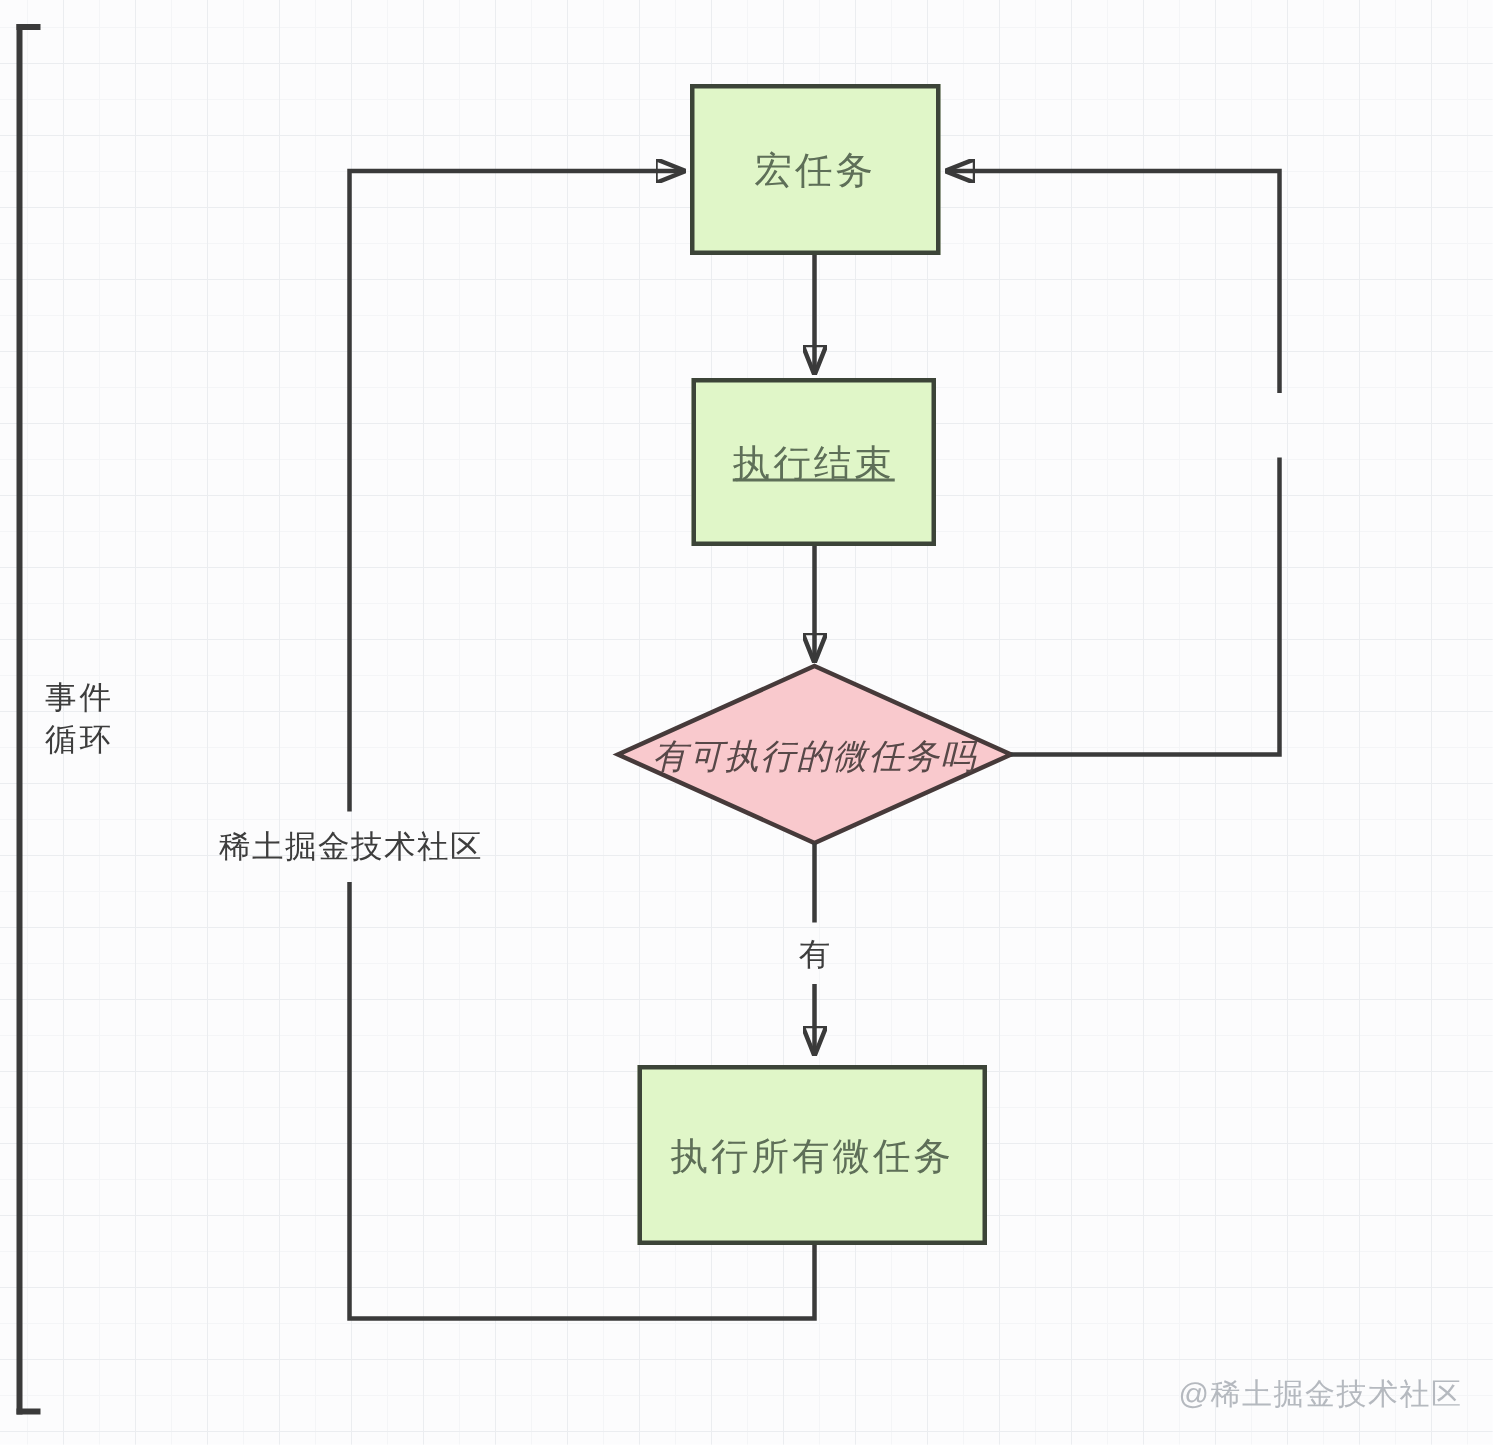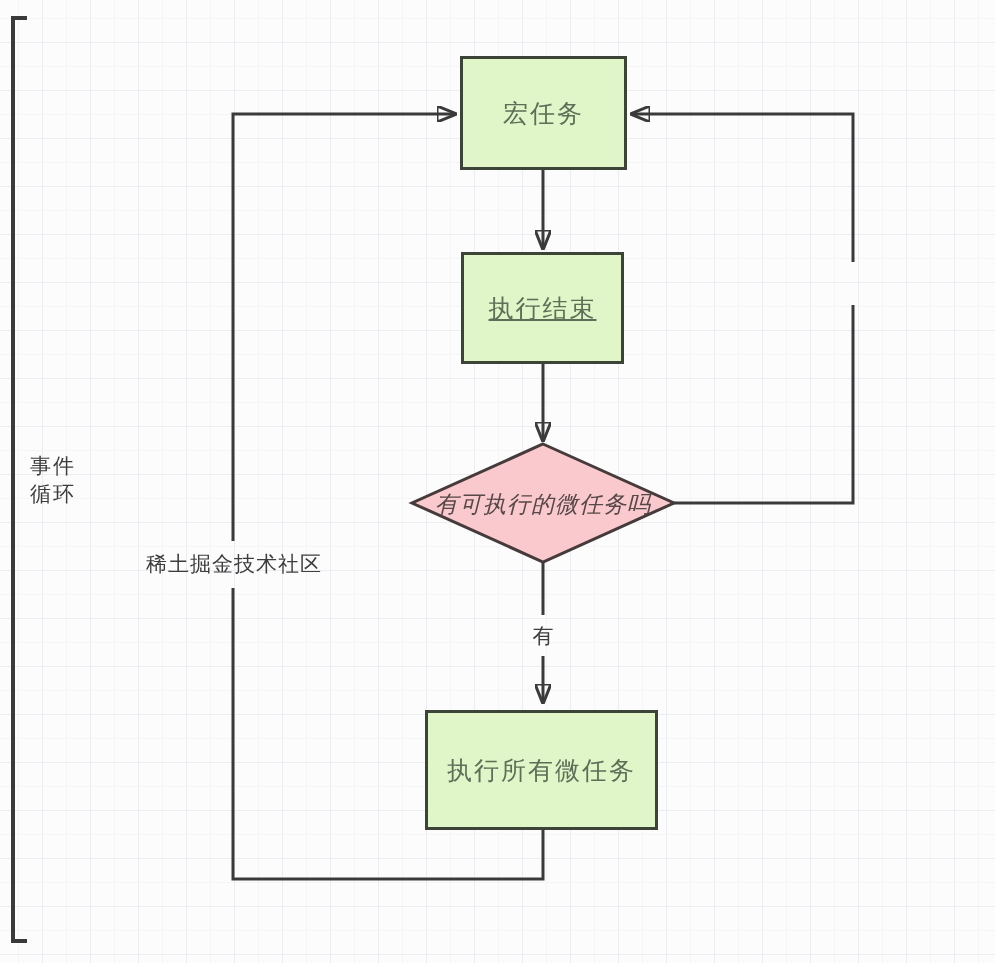--- a/index.html
+++ b/index.html
@@ -136,14 +136,15 @@
 
   <div class="node node-run-micro">
     <span>执行所有微任务</span>
   </div>
 
   <div class="edge-label edge-label-yes">有</div>
 
 
   <div class="edge-label edge-label-newmacro">稀土掘金技术社区</div>
 
+  <div class="watermark">@稀土掘金技术社区</div>
 
 </div>
 
 </body></html>

